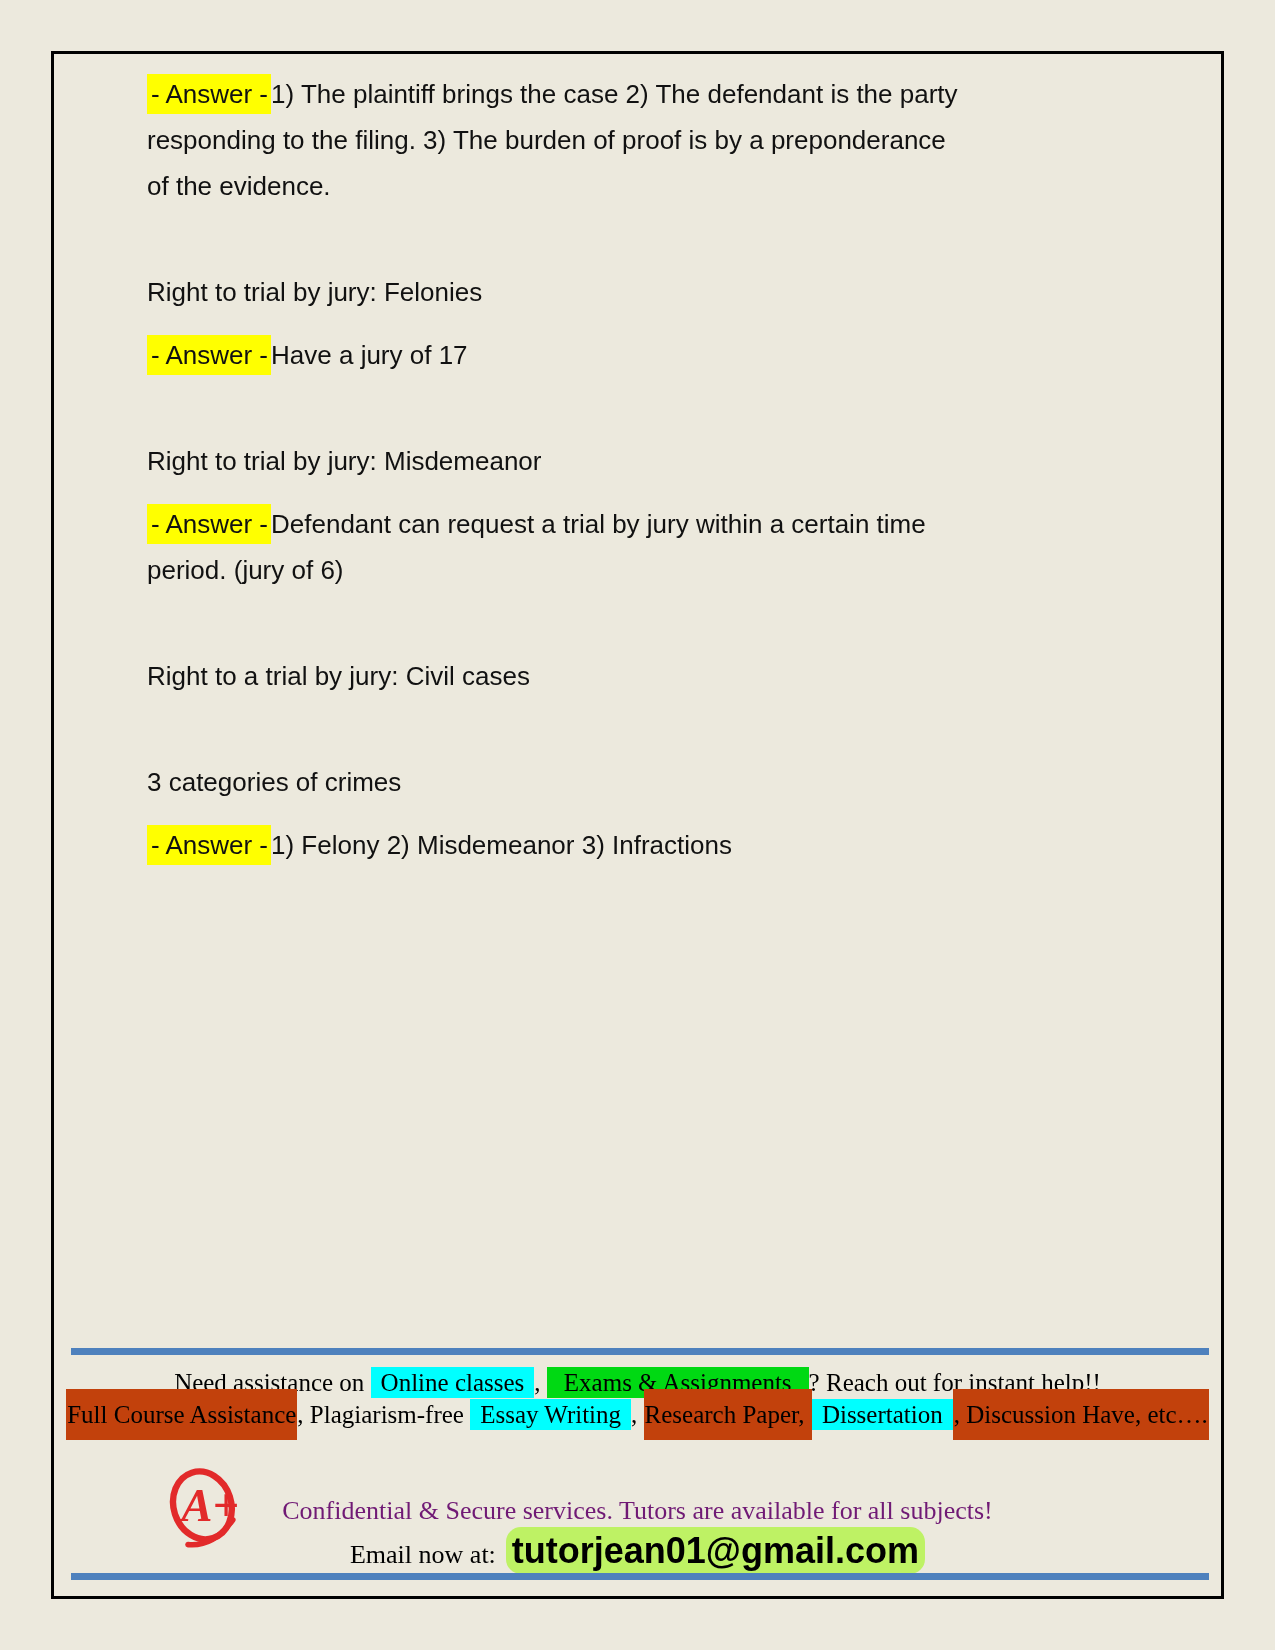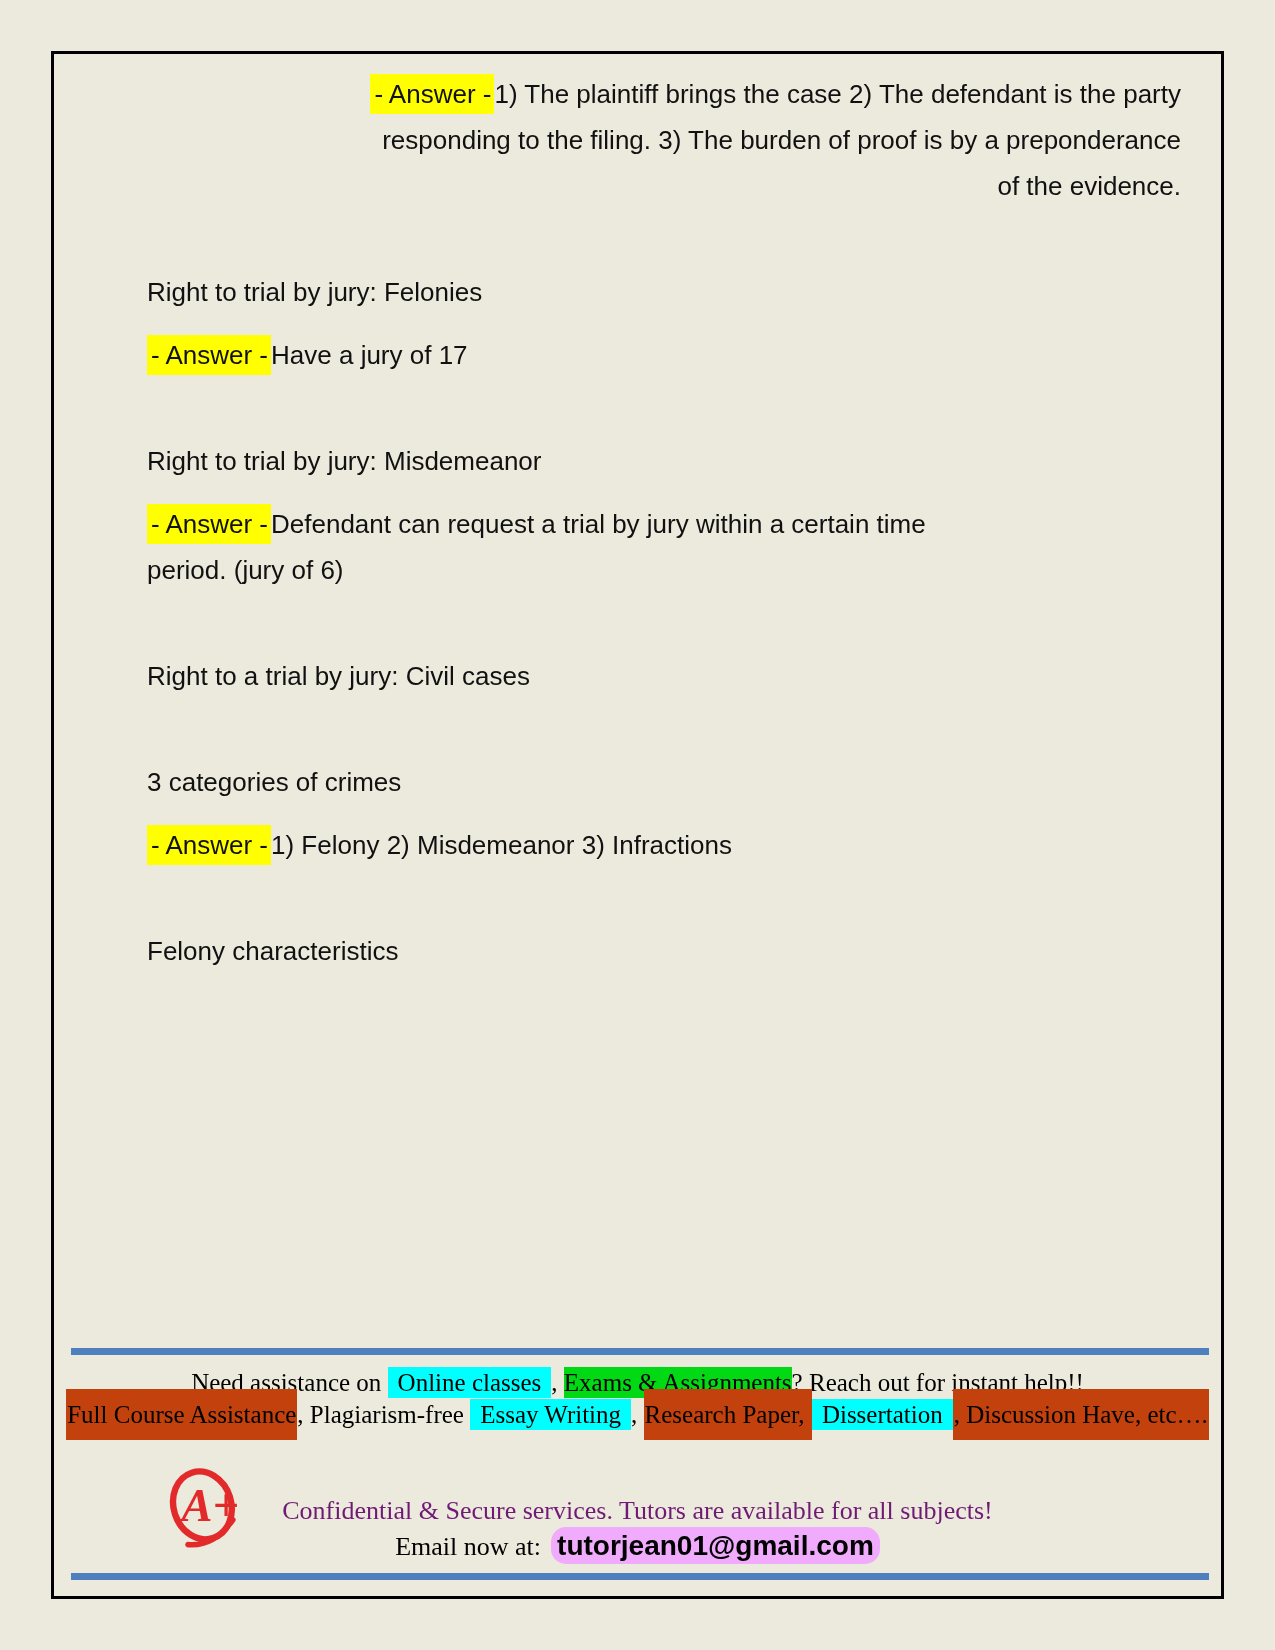--- a/index.html
+++ b/index.html
@@ -16,21 +16,21 @@
     border:3px solid #000;
     background:#ece9dd;
     box-sizing:content-box;
   }
   .content{
     padding-left:93px;
     padding-right:40px;
     font-size:26px;
     line-height:46px;
   }
-  .para-first{margin:91px 0 0 0;text-align:right;}
+  .para-first{margin:91px 0 0 0;}
   .question{margin:60px 0 0 0;}
   .answer{margin:17px 0 0 0;}
   .ln{display:block;}
   mark.ans{
     background:#ffff00;
     color:#111;
     padding:5px 3px 5px 4px;
   }
   
   .divider{
@@ -41,38 +41,38 @@
   .divider-bottom{top:1519px;}
   .footer-ad{
     position:absolute;top:1313px;left:0;width:100%;
     text-align:center;
     font-family:"Liberation Serif", serif;
     font-size:25px;line-height:32px;
     color:#000;
   }
   .hl-yellow{background:#c2410c;padding:12px 1px;}
   .hl-cyan{background:#00ffff;padding:2px 10px;}
-  .hl-green{background:#00d913;padding:2px 0;}
+  .hl-green{background:#00d913;padding:2px 17px;}
   .footer-secure{
     position:absolute;top:1440px;left:0;width:100%;
     text-align:center;
     font-family:"Liberation Serif", serif;
     font-size:26px;line-height:34px;color:#701a75;
   }
   .email-line{
     position:absolute;top:1476px;left:0;width:100%;
     text-align:center;
     font-family:"Liberation Serif", serif;
     font-size:26px;color:#000;
   }
   .email-mark{
-    background:#f0abfc;
+    background:#bef264;
     font-family:"Liberation Sans", sans-serif;
     font-weight:bold;
-    font-size:28px;
+    font-size:36px;
     padding:3px 6px;
     margin-left:10px;
     border-radius:15px;
   }
   .logo{
     position:absolute;top:1413px;left:110px;
     width:80px;height:88px;
   }
 </style>
 </head>
@@ -99,21 +99,20 @@
       <span class="ln">period. (jury of 6)</span>
     </p>
 
     <p class="question">Right to a trial by jury: Civil cases</p>
 
     <p class="question">3 categories of crimes</p>
     <p class="answer">
       <mark class="ans">- Answer -</mark><span>1) Felony 2) Misdemeanor 3) Infractions</span>
     </p>
 
-    <p class="question">Felony characteristics</p>
 
   </div>
 
   <div class="divider divider-top"></div>
 
   <div class="footer-ad">
     <div><span>Need assistance on </span><span class="hl-cyan">Online classes</span><span>, </span><span class="hl-green">Exams &amp; Assignments</span><span>? Reach out for instant help!!</span></div>
     <div><span class="hl-yellow">Full Course Assistance</span><span>, Plagiarism-free </span><span class="hl-cyan">Essay Writing</span><span>, </span><span class="hl-yellow">Research Paper, </span><span class="hl-cyan">Dissertation</span><span class="hl-yellow">, Discussion Have, etc….</span></div>
   </div>
 

